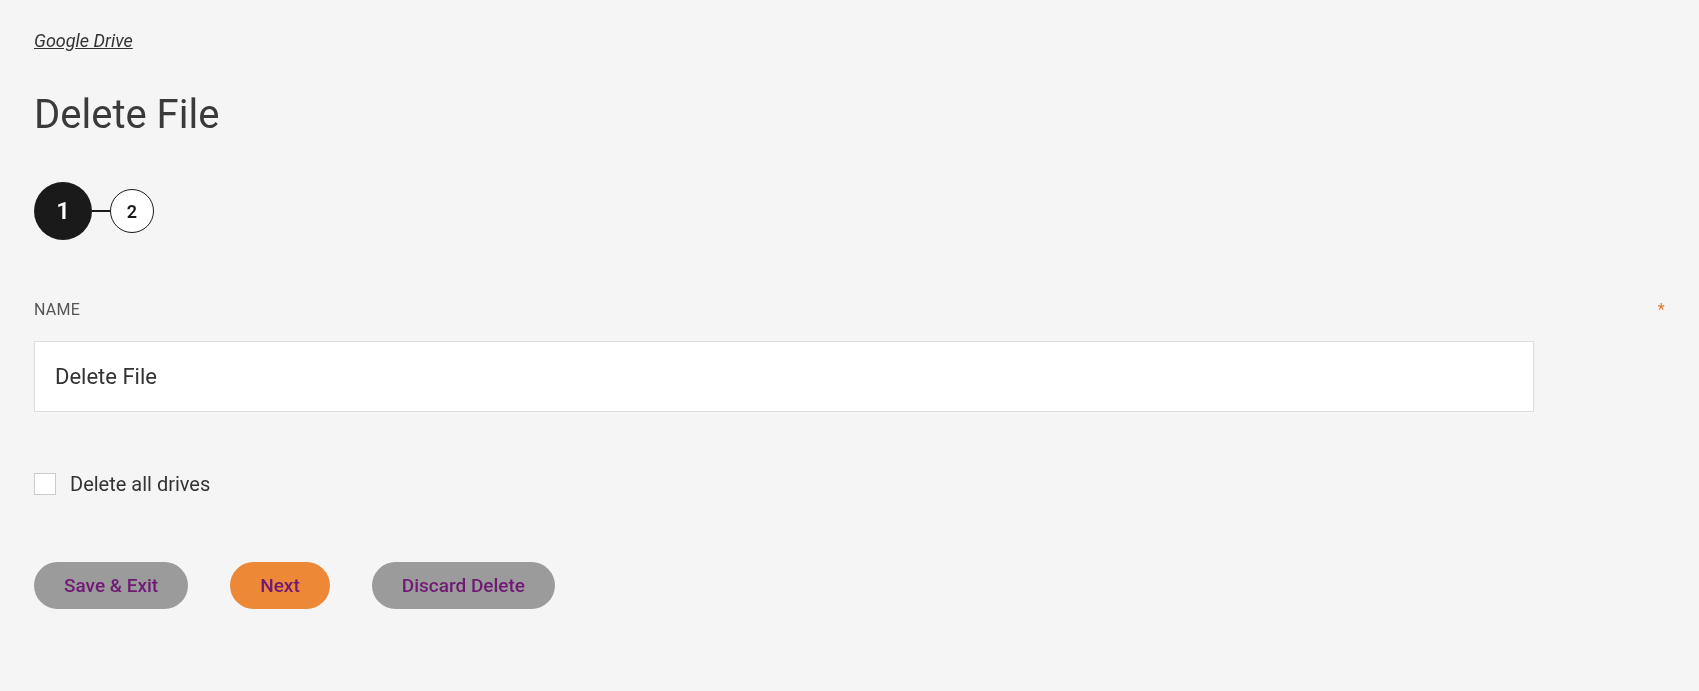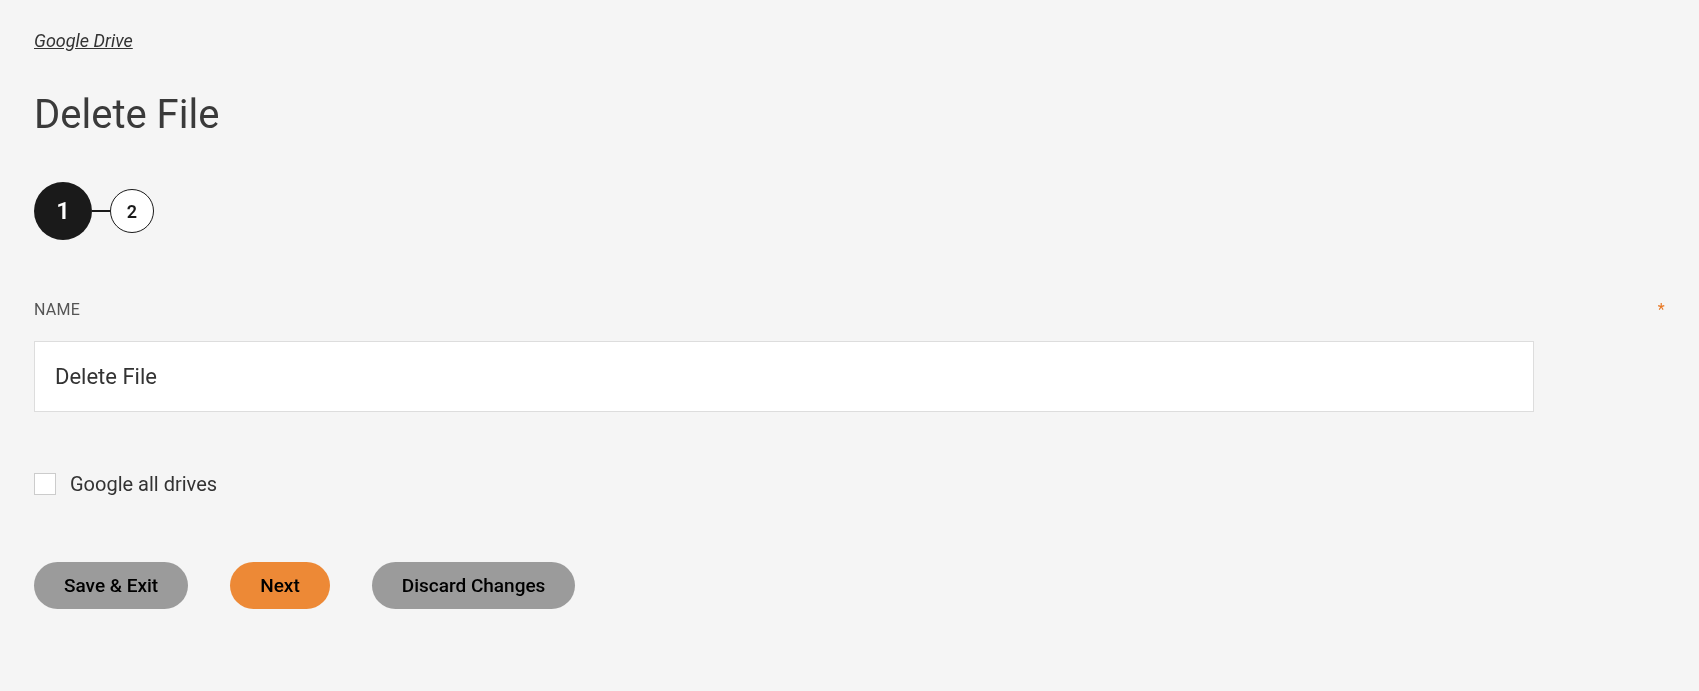--- a/index.html
+++ b/index.html
@@ -116,21 +116,21 @@
       margin-top: 66px;
     }
     .btn {
       border: none;
       border-radius: 999px;
       padding: 12px 30px;
       font-size: 19px;
       font-weight: 500;
       cursor: pointer;
       font-family: inherit;
-      color: #000000;
+      color: #701a75;
     }
     .btn-secondary {
       background: #9b9b9b;
     }
     .btn-primary {
       background: #ed8936;
       text-align: right;
     }
   </style>
 </head>
@@ -151,23 +151,23 @@
 <div class="form-section">
   <div class="field-label">
     <span>NAME</span>
       <span class="required-asterisk">*</span>
   </div>
   <input type="text" class="text-input" value="Delete File" style="">
 </div>
 
 <div class="checkbox-row">
   <input type="checkbox" class="checkbox" style="">
-  <label class="checkbox-label">Google all drives</label>
+  <label class="checkbox-label">Delete all drives</label>
 </div>
 
 <div class="button-row">
   <button class="btn btn-secondary">Save &amp; Exit</button>
   <button class="btn btn-primary">Next</button>
-  <button class="btn btn-secondary">Discard Changes</button>
+  <button class="btn btn-secondary">Discard Delete</button>
 </div>
 
 
 
 
 </body></html>

